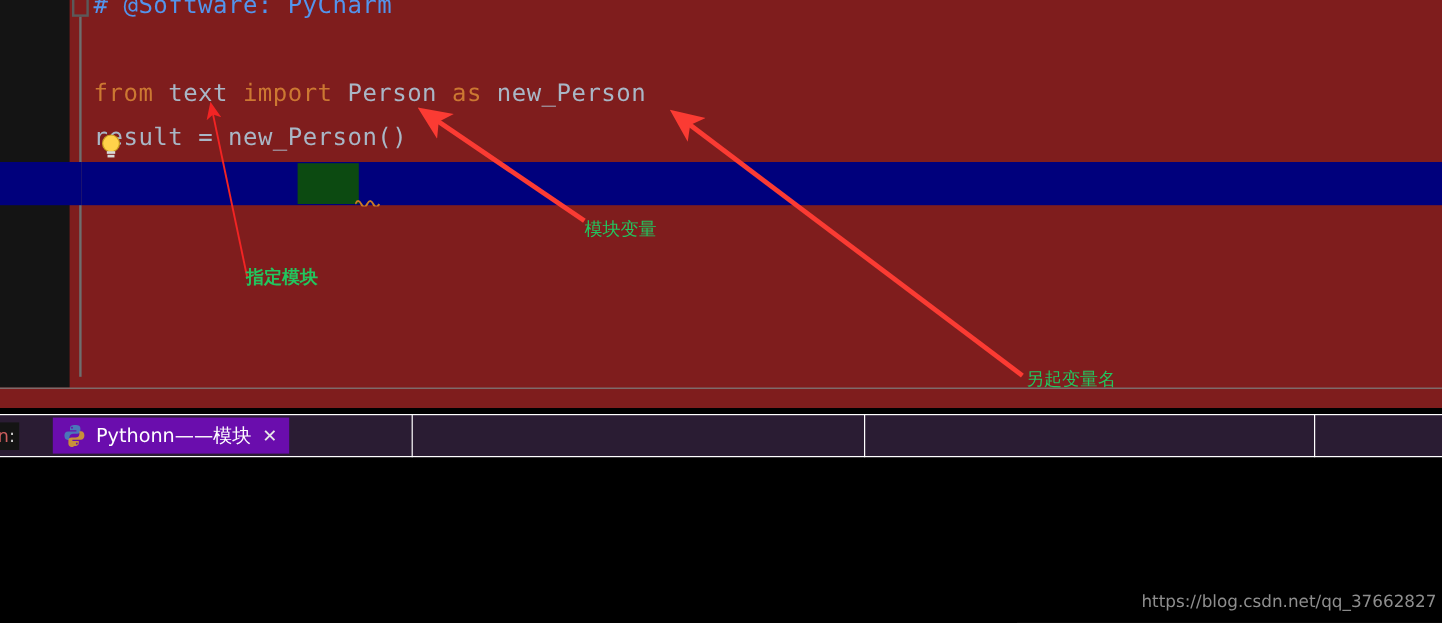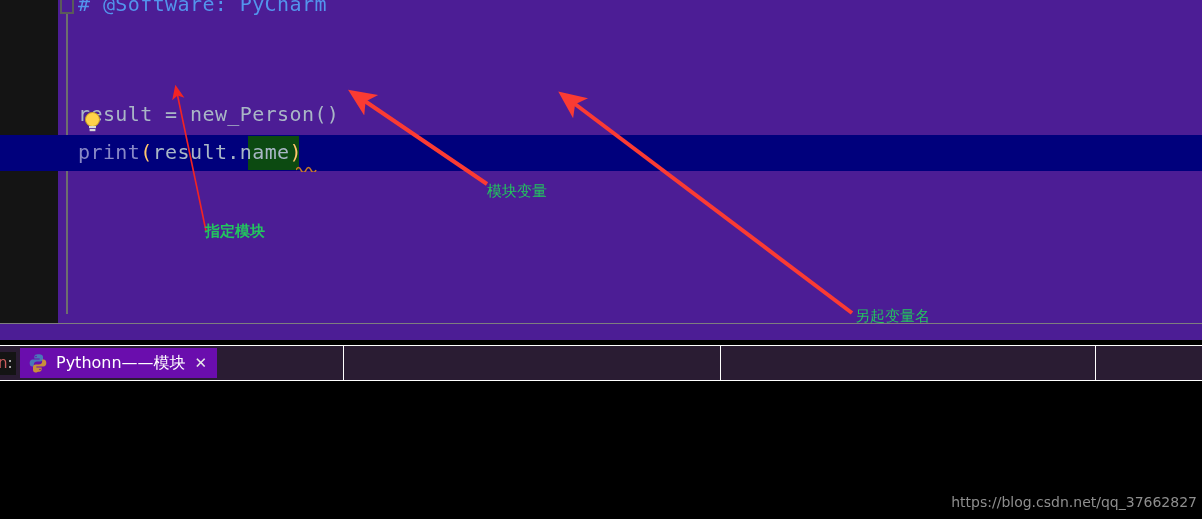--- a/index.html
+++ b/index.html
@@ -15,21 +15,21 @@
     background: #141414;
     font-family: "DejaVu Sans Mono", monospace;
   }
 
   
   #editor {
     position: absolute;
     left: 0; top: 0;
     width: 1202px;
     height: 340px;
-    background: #4c1d95;
+    background: #7f1d1d;
     overflow: hidden;
   }
   .gutter-fold {
     position: absolute;
     left: 60px;
     top: -8px;
     width: 14px;
     height: 22px;
     border: 2px solid #5a5a5a;
     box-sizing: border-box;
@@ -165,21 +165,21 @@
     width: 1px;
     height: 36px;
     background: #ffffff;
     z-index: 3;
   }
   #tab-div-1 { left: 343px; }
   #tab-div-2 { left: 720px; }
   #tab-div-3 { left: 1095px; }
   #tab-active {
     position: absolute;
-    left: 20px;
+    left: 44px;
     top: 8px;
     height: 30px;
     background: #6a0dad;
     display: flex;
     align-items: center;
     padding: 0 10px 0 8px;
     z-index: 5;
   }
   #tab-active .tab-title {
     color: #ffffff;
@@ -234,24 +234,24 @@
 
     <div class="gutter-fold"></div>
     <div class="gutter-fold-line"></div>
 
     <div class="sel-band-left"></div>
     <div class="sel-band"></div>
     <div class="name-hl"></div>
 
     <div class="code-line" id="line-comment"># @Software: PyCharm</div>
 
+    <div class="code-line" id="line-import"><span class="kw">from</span><span class="plain"> </span><span class="plain">text</span><span class="plain"> </span><span class="kw">import</span><span class="plain"> </span><span class="plain">Person</span><span class="plain"> </span><span class="kw">as</span><span class="plain"> </span><span class="plain">new_Person</span></div>
 
     <div class="code-line" id="line-result"><span class="plain">result</span><span class="plain"> </span><span class="plain">=</span><span class="plain"> </span><span class="plain">new_Person()</span></div>
 
-    <div class="code-line" id="line-print"><span class="print-fn">print</span><span class="paren-y">(</span><span class="plain">result.</span><span class="plain">name</span><span class="paren-y">)</span></div>
 
     <svg class="squiggle" viewBox="0 0 22 8">
       <path d="M0 6 Q2.5 1 5 6 T10 6 T15 6 T20 6" fill="none" stroke="#c87a27" stroke-width="1.6"></path>
     </svg>
 
     <svg class="bulb" viewBox="0 0 17 22">
       <circle cx="8.5" cy="8.5" r="7" fill="#ffd24a" stroke="#c9a020" stroke-width="1"></circle>
       <rect x="5" y="15" width="7" height="2.2" fill="#d8d8d8"></rect>
       <rect x="5.6" y="18" width="5.8" height="2.2" fill="#d8d8d8"></rect>
     </svg>

